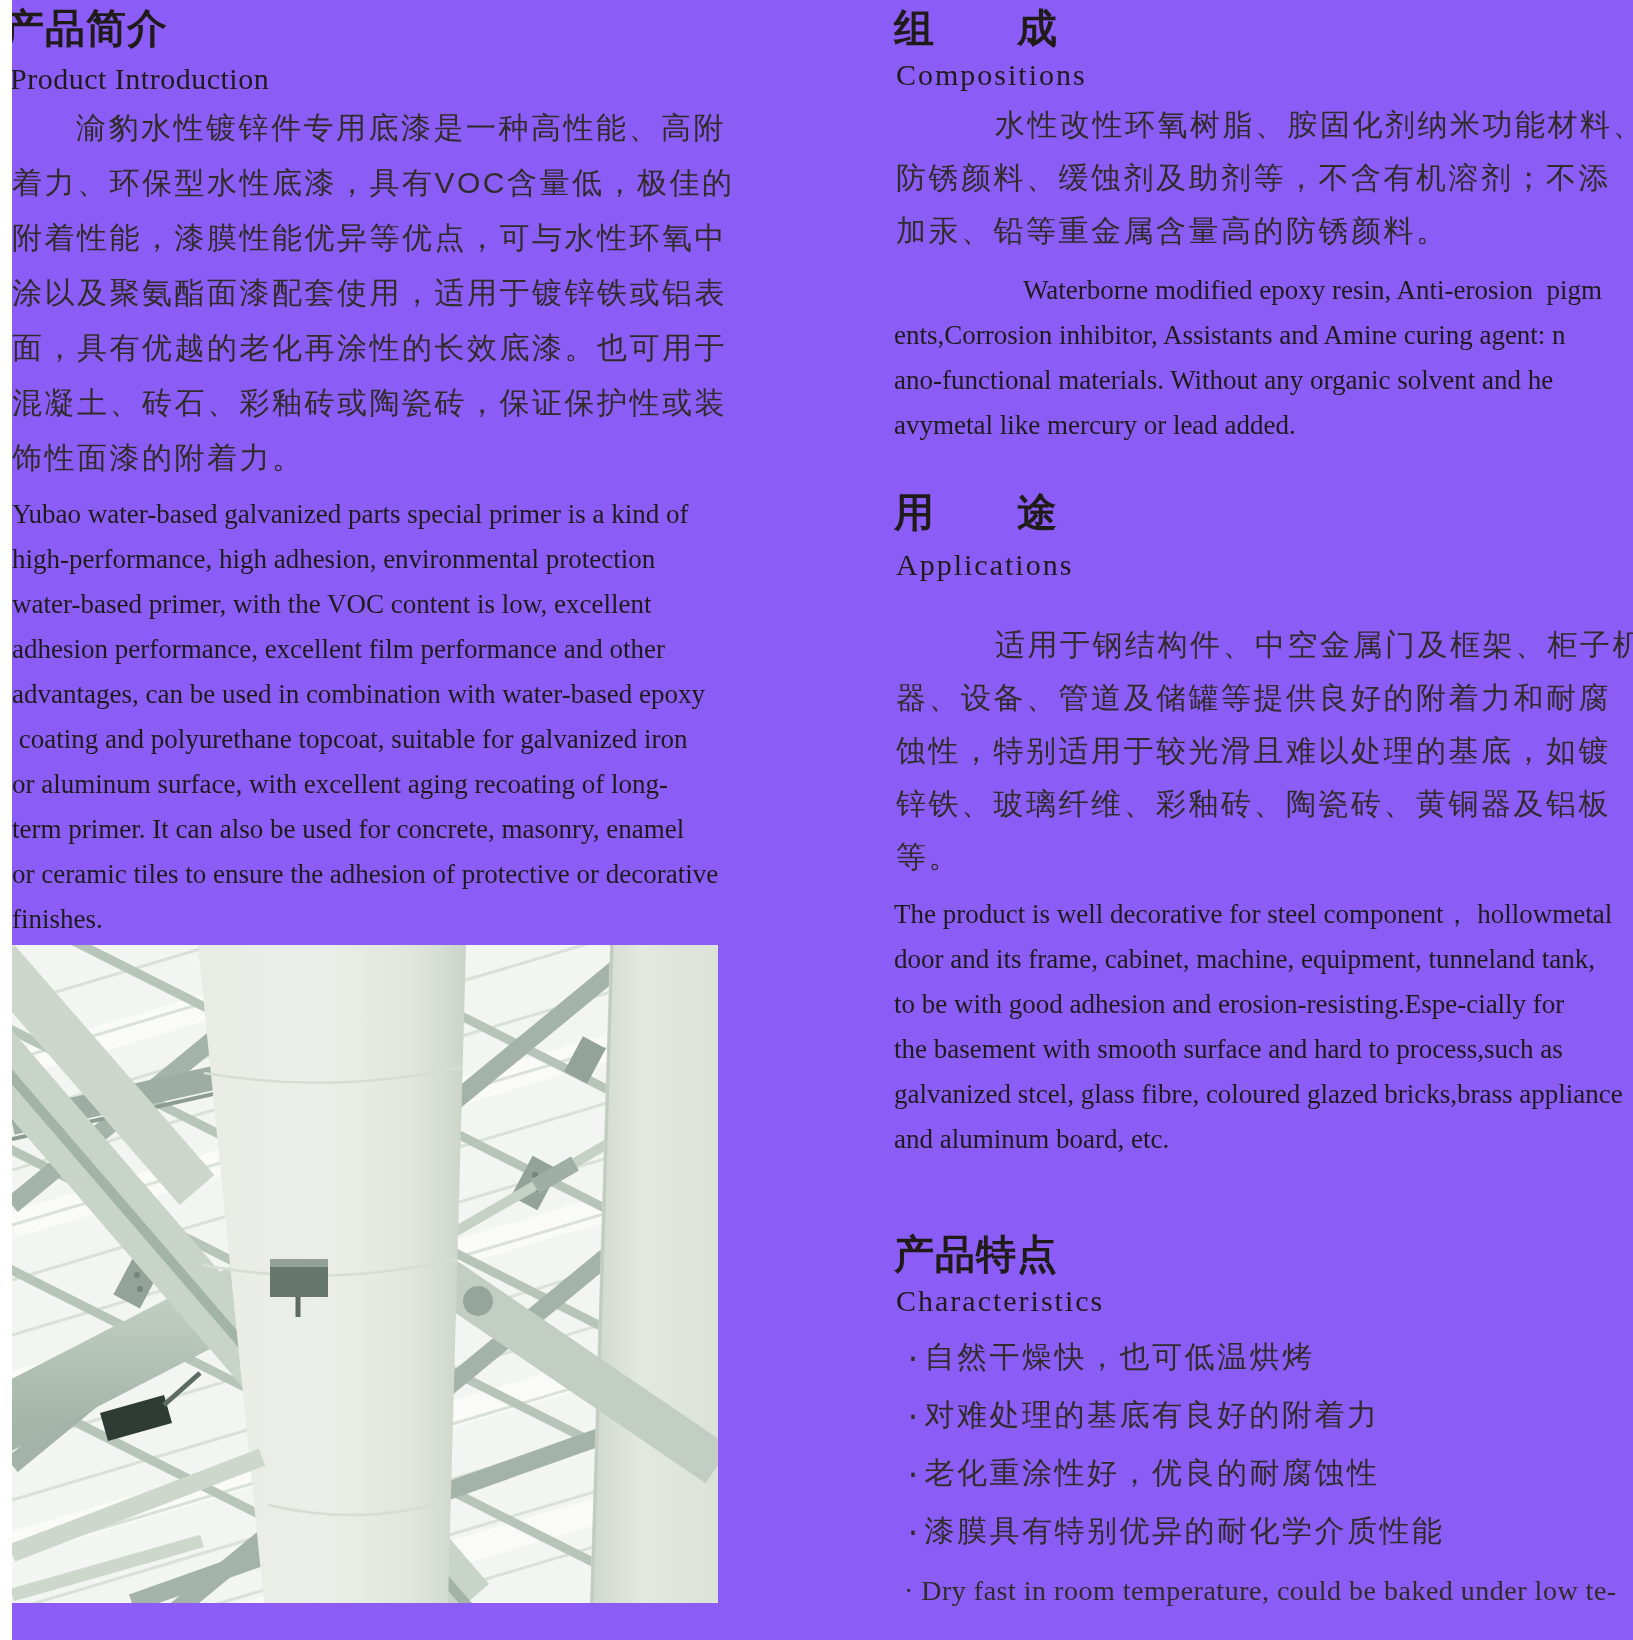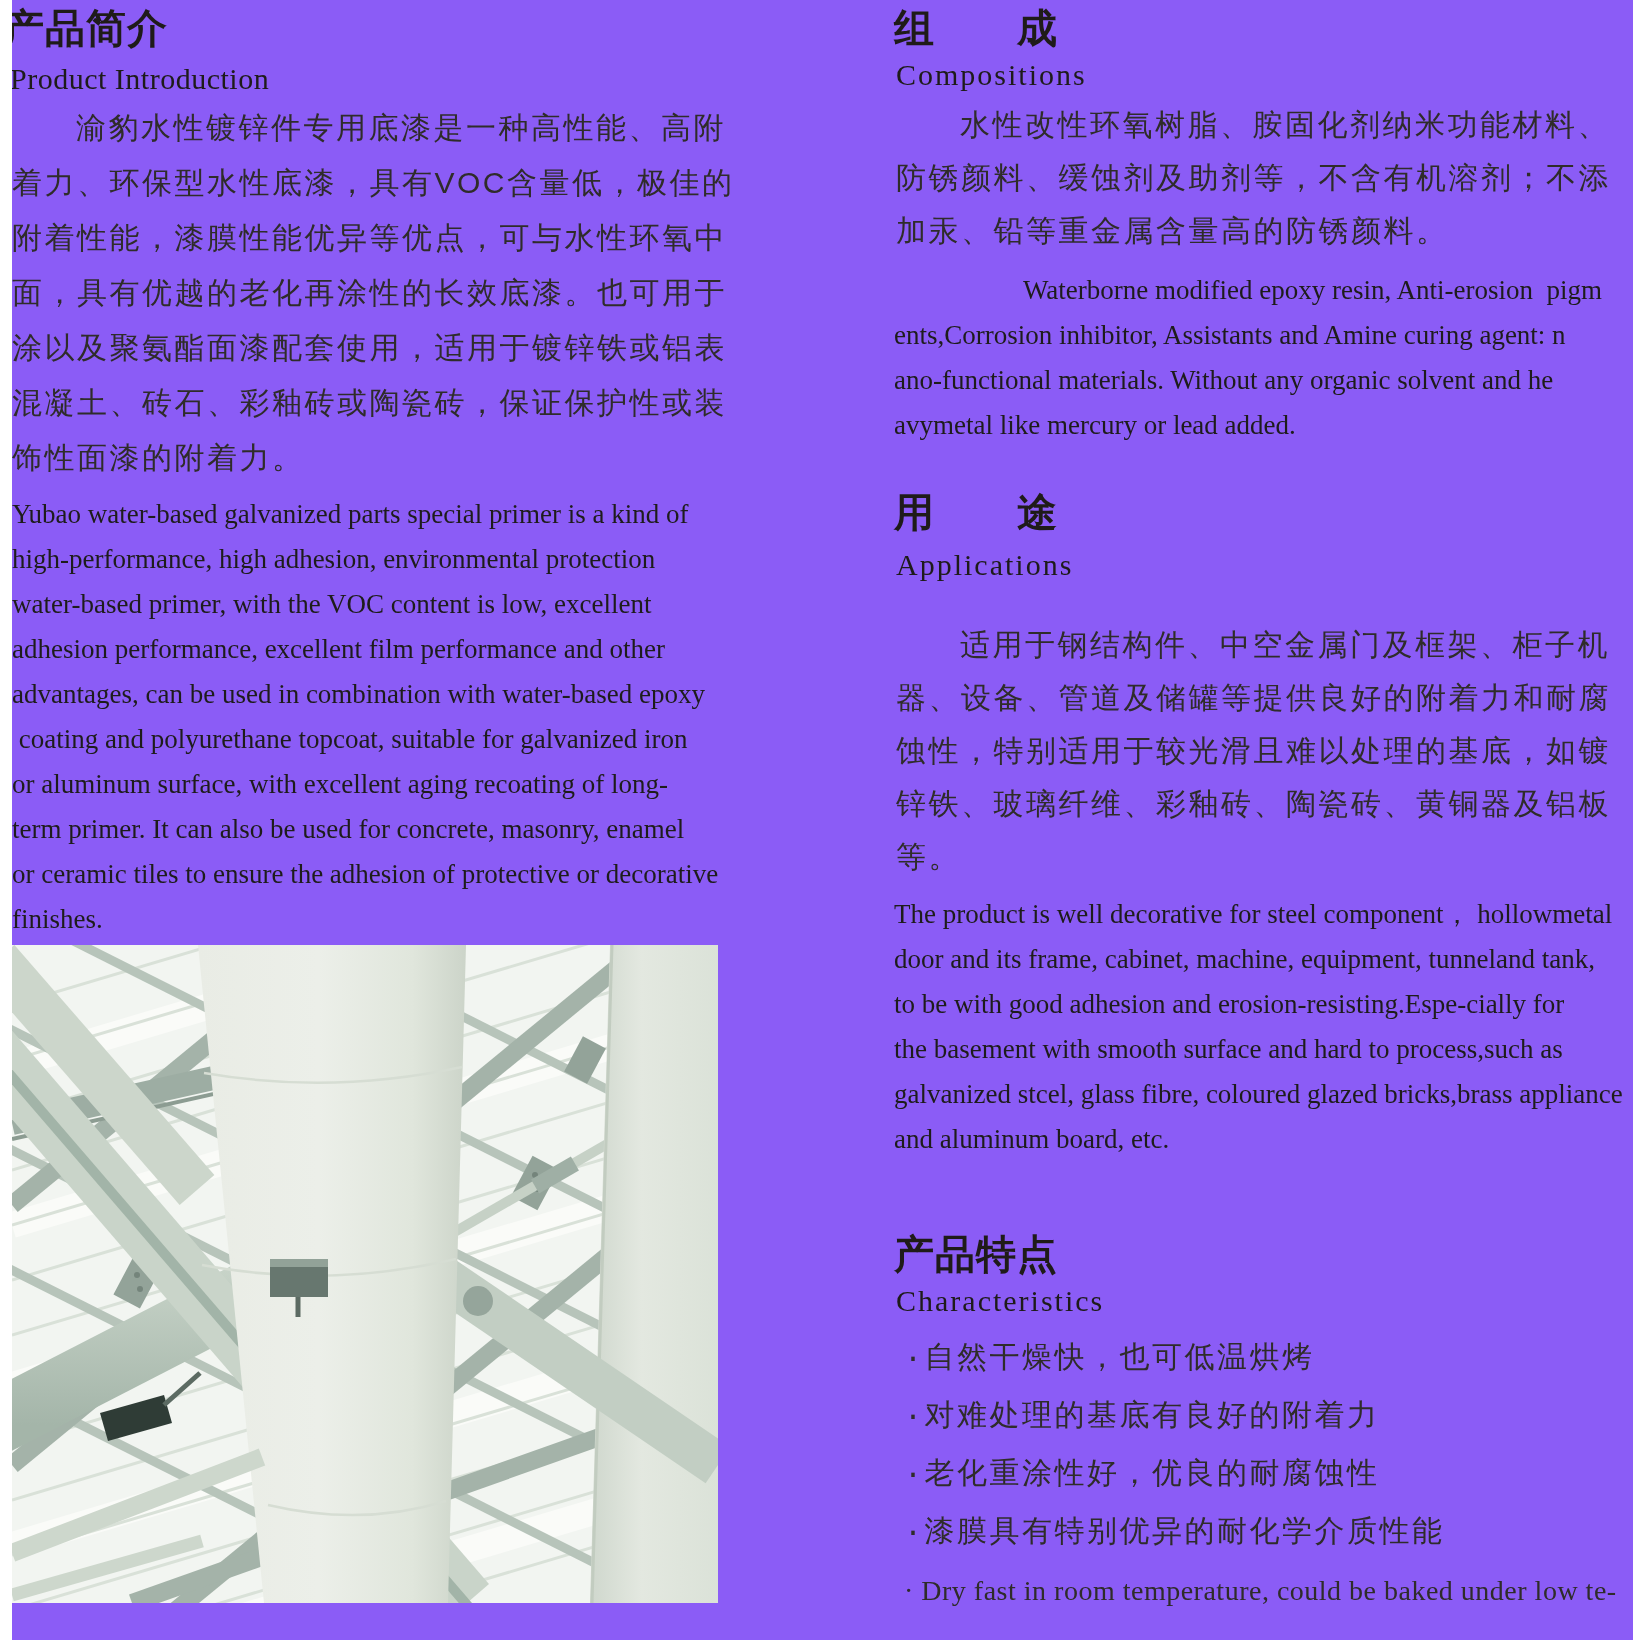--- a/index.html
+++ b/index.html
@@ -31,21 +31,21 @@
   }
   .zh-para .line{
     font-family:"Liberation Sans",sans-serif;
     font-size:30px;
     letter-spacing:2.5px;
     color:#2f2c2a;
     white-space:pre;
   }
   .zh-para-left .line{line-height:55px;}
   .zh-para-right .line{line-height:53px;}
-  .zh-para .line:first-child{text-indent:64px;}
+  .zh-para .line:first-child{text-indent:64px;text-align:right;}
   .en-para .line{
     font-family:"Liberation Serif",serif;
     font-size:27px;
     letter-spacing:0px;
     line-height:45px;
     color:#1e1c1b;
     white-space:pre;
   }
   .en-para.indent-first .line:first-child{text-indent:88px;text-align:center;}
   .bullets .line{
@@ -74,22 +74,22 @@
   <div class="abs" style="left:0;top:0;width:712px;height:1640px;">
 
     <div class="abs zh-head" style="left:-8px;top:6px;">产品简介</div>
 
     <div class="abs en-subhead" style="left:-2px;top:62px;letter-spacing:0.5px;">Product Introduction</div>
 
     <div class="abs zh-para zh-para-left" style="left:0;top:100px;width:712px;">
         <div class="line">渝豹水性镀锌件专用底漆是一种高性能、高附</div>
         <div class="line">着力、环保型水性底漆，具有VOC含量低，极佳的</div>
         <div class="line">附着性能，漆膜性能优异等优点，可与水性环氧中</div>
+        <div class="line">涂以及聚氨酯面漆配套使用，适用于镀锌铁或铝表</div>
         <div class="line">面，具有优越的老化再涂性的长效底漆。也可用于</div>
-        <div class="line">涂以及聚氨酯面漆配套使用，适用于镀锌铁或铝表</div>
         <div class="line">混凝土、砖石、彩釉砖或陶瓷砖，保证保护性或装</div>
         <div class="line">饰性面漆的附着力。</div>
       </div>
 
     <div class="abs en-para" style="left:0;top:492px;width:712px;">
         <div class="line">Yubao water-based galvanized parts special primer is a kind of</div>
         <div class="line">high-performance, high adhesion, environmental protection</div>
         <div class="line">water-based primer, with the VOC content is low, excellent</div>
         <div class="line">adhesion performance, excellent film performance and other</div>
         <div class="line">advantages, can be used in combination with water-based epoxy</div>

